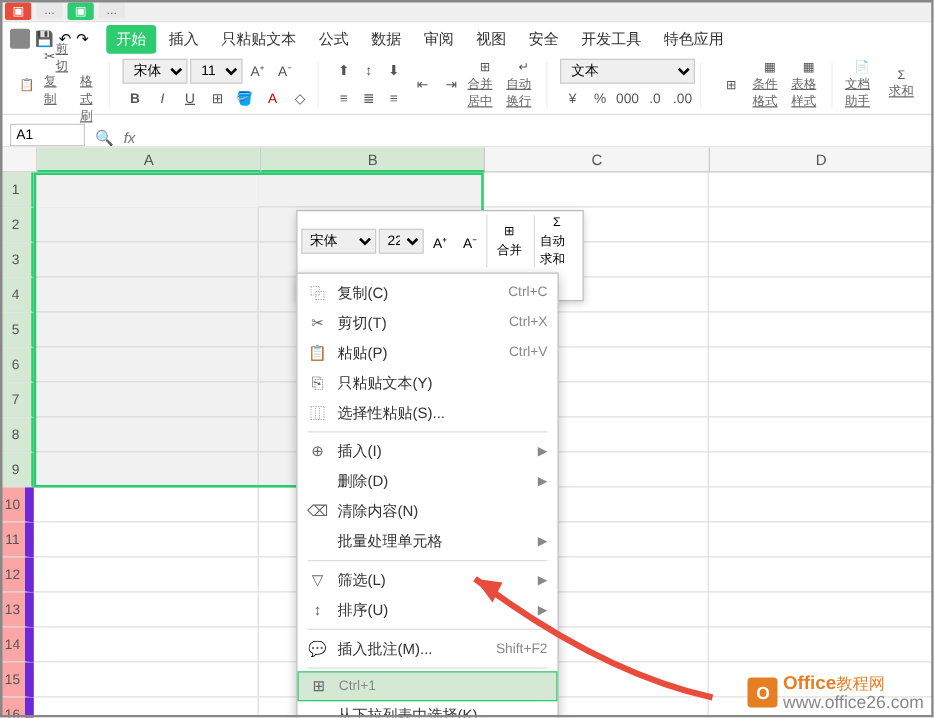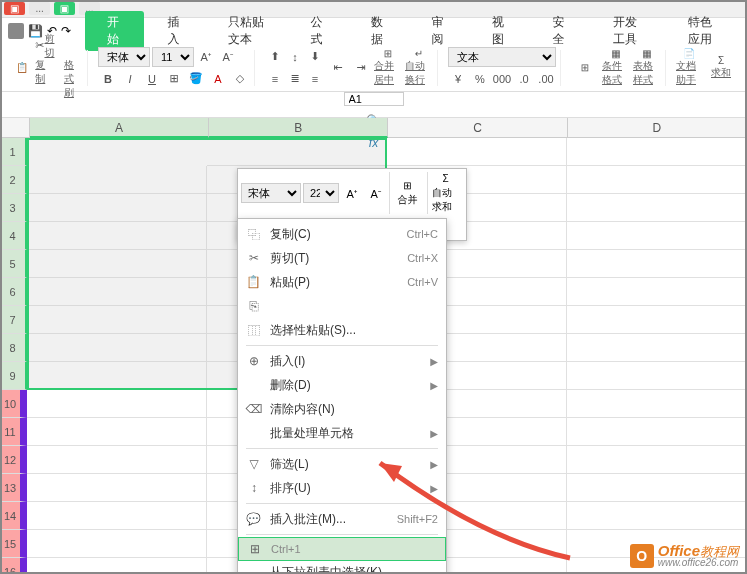--- a/index.html
+++ b/index.html
@@ -4,37 +4,37 @@
   <style>
     * { box-sizing: border-box; margin: 0; padding: 0; }
     body { font-family: "Microsoft YaHei", Arial, sans-serif; font-size: 12px; background: #fff; width: 747px; height: 574px; overflow: hidden; position: relative; }
     
     .window-top { height: 18px; background: #f0f0f0; border-bottom: 1px solid #ddd; display: flex; align-items: center; padding: 0 4px; gap: 4px; }
     .tab-chip { background: #e8e8e8; border-radius: 2px; padding: 1px 6px; font-size: 10px; color: #666; }
     .tab-chip.red { background: #e74c3c; color: #fff; }
     .tab-chip.green { background: #2ecc71; color: #fff; }
     
     .menu-bar { height: 26px; background: #fff; display: flex; align-items: center; padding: 0 8px; gap: 2px; font-size: 12px; }
-    .menu-item { padding: 3px 22px; color: #333; cursor: pointer; }
+    .menu-item { padding: 3px 8px; color: #333; cursor: pointer; }
     .menu-item.active { background: #2ecc71; color: #fff; border-radius: 3px; }
     .menu-left { display: flex; gap: 4px; align-items: center; margin-right: 12px; }
     .menu-icon { width: 16px; height: 16px; background: #888; border-radius: 2px; }
     
     .ribbon { height: 48px; background: #fff; border-bottom: 1px solid #ddd; display: flex; align-items: center; padding: 0 8px; gap: 6px; }
     .ribbon-group { display: flex; align-items: center; gap: 3px; padding: 0 4px; border-right: 1px solid #eee; height: 36px; }
     .ribbon-group:last-child { border-right: none; }
     .r-btn { width: 20px; height: 20px; display: flex; align-items: center; justify-content: center; cursor: pointer; color: #555; font-size: 11px; }
     .r-btn.big { width: 28px; height: 36px; flex-direction: column; font-size: 10px; }
     .r-sel { border: 1px solid #ccc; height: 20px; padding: 0 4px; font-size: 11px; min-width: 50px; }
     .r-label { font-size: 10px; color: #666; text-decoration: underline; }
     .r-vert { display: flex; flex-direction: column; gap: 2px; }
     
-    .name-box-bar { height: 26px; display: flex; align-items: center; border-bottom: 1px solid #ddd; padding: 0 8px; gap: 8px; flex-direction: column; }
+    .name-box-bar { height: 26px; display: flex; align-items: flex-end; border-bottom: 1px solid #ddd; padding: 0 8px; gap: 8px; }
     .name-box { border: 1px solid #ccc; width: 60px; height: 18px; padding: 0 4px; font-size: 11px; }
-    .fx-label { font-style: italic; color: #0369a1; }
+    .fx-label { font-style: italic; color: #737373; }
     
     .sheet { position: relative; }
     .col-headers { display: flex; height: 20px; }
     .row-h-corner { width: 30px; background: #f5f5f5; border-right: 1px solid #ccc; border-bottom: 1px solid #ccc; }
     .col-h { width: 180px; background: #f5f5f5; border-right: 1px solid #ccc; border-bottom: 1px solid #ccc; text-align: center; line-height: 20px; color: #555; font-size: 12px; }
     .col-h.sel { background: #d4e8d4; border-bottom: 2px solid #2ecc71; }
     
     .grid-body { display: flex; }
     .row-headers { width: 30px; }
     .row-h { height: 28px; background: #fca5a5; border-right: 7px solid #6d28d9; border-bottom: 1px solid #ddd; text-align: center; line-height: 28px; color: #555; font-size: 11px; }
@@ -62,24 +62,24 @@
     .ctx-short { color: #888; font-size: 11px; }
     .ctx-arrow { color: #888; font-size: 10px; }
     .ctx-sep { height: 1px; background: #ddd; margin: 3px 8px; }
     
     .arrow-annot { position: absolute; left: 330px; top: 448px; pointer-events: none; }
     .arrow-line { stroke: #e74c3c; stroke-width: 5; fill: none; }
     .arrow-head { fill: #e74c3c; }
     
     .watermark { position: absolute; right: 8px; bottom: 6px; display: flex; align-items: center; gap: 4px; }
     .wm-logo { width: 24px; height: 24px; background: #e67e22; border-radius: 3px; display: flex; align-items: center; justify-content: center; color: #fff; font-weight: bold; font-size: 14px; }
-    .wm-text { display: flex; flex-direction: column; line-height: 1; font-style: italic; }
+    .wm-text { display: flex; flex-direction: column; line-height: 1; }
     .wm-main { color: #e67e22; font-size: 15px; font-weight: bold; }
     .wm-cn { color: #e67e22; font-size: 13px; }
-    .wm-url { color: #888; font-size: 10px; }
+    .wm-url { color: #888; font-size: 14px; }
     
     .border-frame { position: absolute; inset: 0; border: 2px solid #888; pointer-events: none; }
   </style>
 </head>
 <body>
 
 <div class="window-top">
   <span class="tab-chip red">▣</span>
   <span class="tab-chip">...</span>
   <span class="tab-chip green">▣</span>
@@ -351,20 +351,21 @@
       <span class="ctx-label">剪切(T)</span>
       <span class="ctx-short">Ctrl+X</span>
     </div>
   <div class="ctx-item">
       <span class="ctx-ico">📋</span>
       <span class="ctx-label">粘贴(P)</span>
       <span class="ctx-short">Ctrl+V</span>
     </div>
   <div class="ctx-item">
       <span class="ctx-ico">⎘</span>
+      <span class="ctx-label">只粘贴文本(Y)</span>
     </div>
   <div class="ctx-item">
       <span class="ctx-ico">⿲</span>
       <span class="ctx-label">选择性粘贴(S)...</span>
     </div>
   <div class="ctx-sep"></div>
   <div class="ctx-item">
       <span class="ctx-ico">⊕</span>
       <span class="ctx-label">插入(I)</span>
       <span class="ctx-arrow">▶</span>

